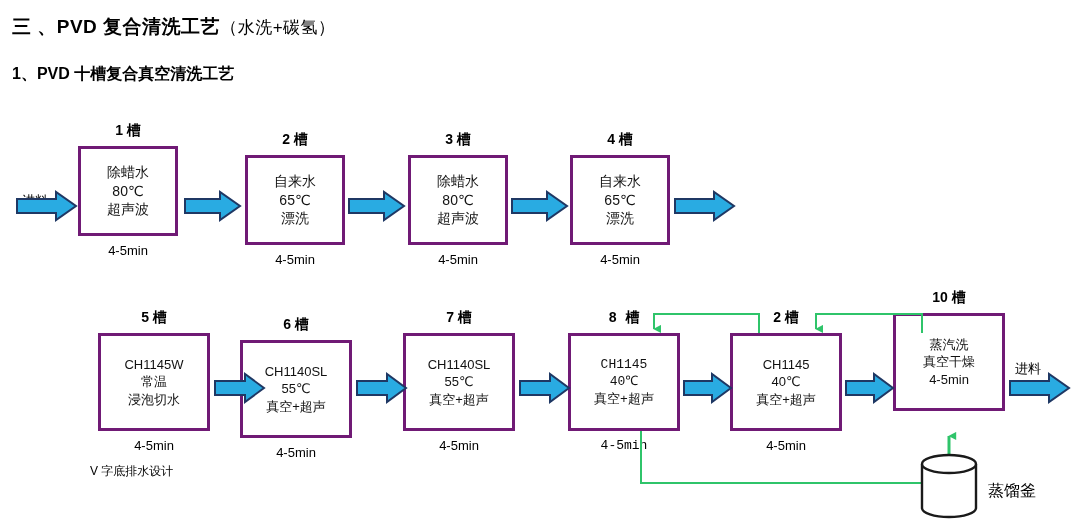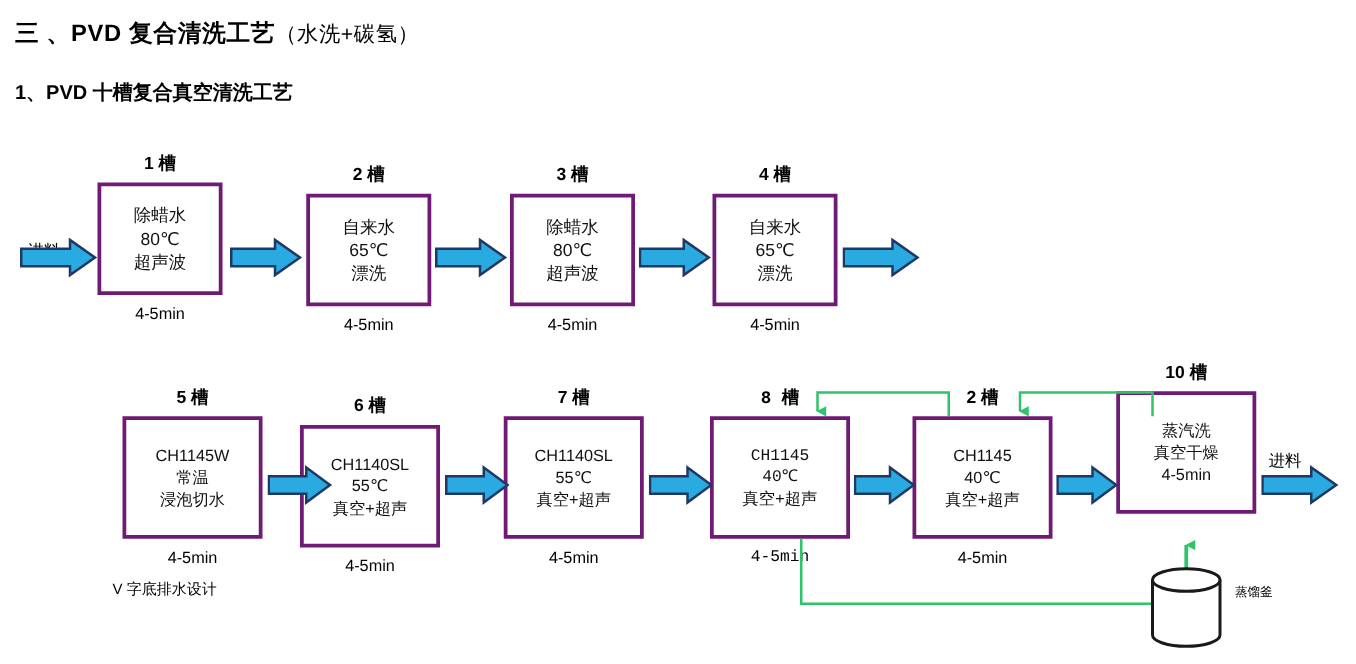--- a/index.html
+++ b/index.html
@@ -53,21 +53,21 @@
   .arrow svg{display:block;}
   .inlet-label{
     position:absolute;font-size:13px;white-space:nowrap;margin-top:20px;
   }
 
   
   .greenlayer{position:absolute;left:0;top:0;width:1085px;height:531px;pointer-events:none;}
 
   
   .vessel{position:absolute;}
-  .vessel-label{position:absolute;font-size:10px;white-space:nowrap;}
+  .vessel-label{position:absolute;font-size:16px;white-space:nowrap;margin-top:14px;}
 
   
   .note{position:absolute;font-size:12px;white-space:nowrap;}
 </style>
 </head>
 <body>
 
 <div class="page">
 
   <div class="h-main">

